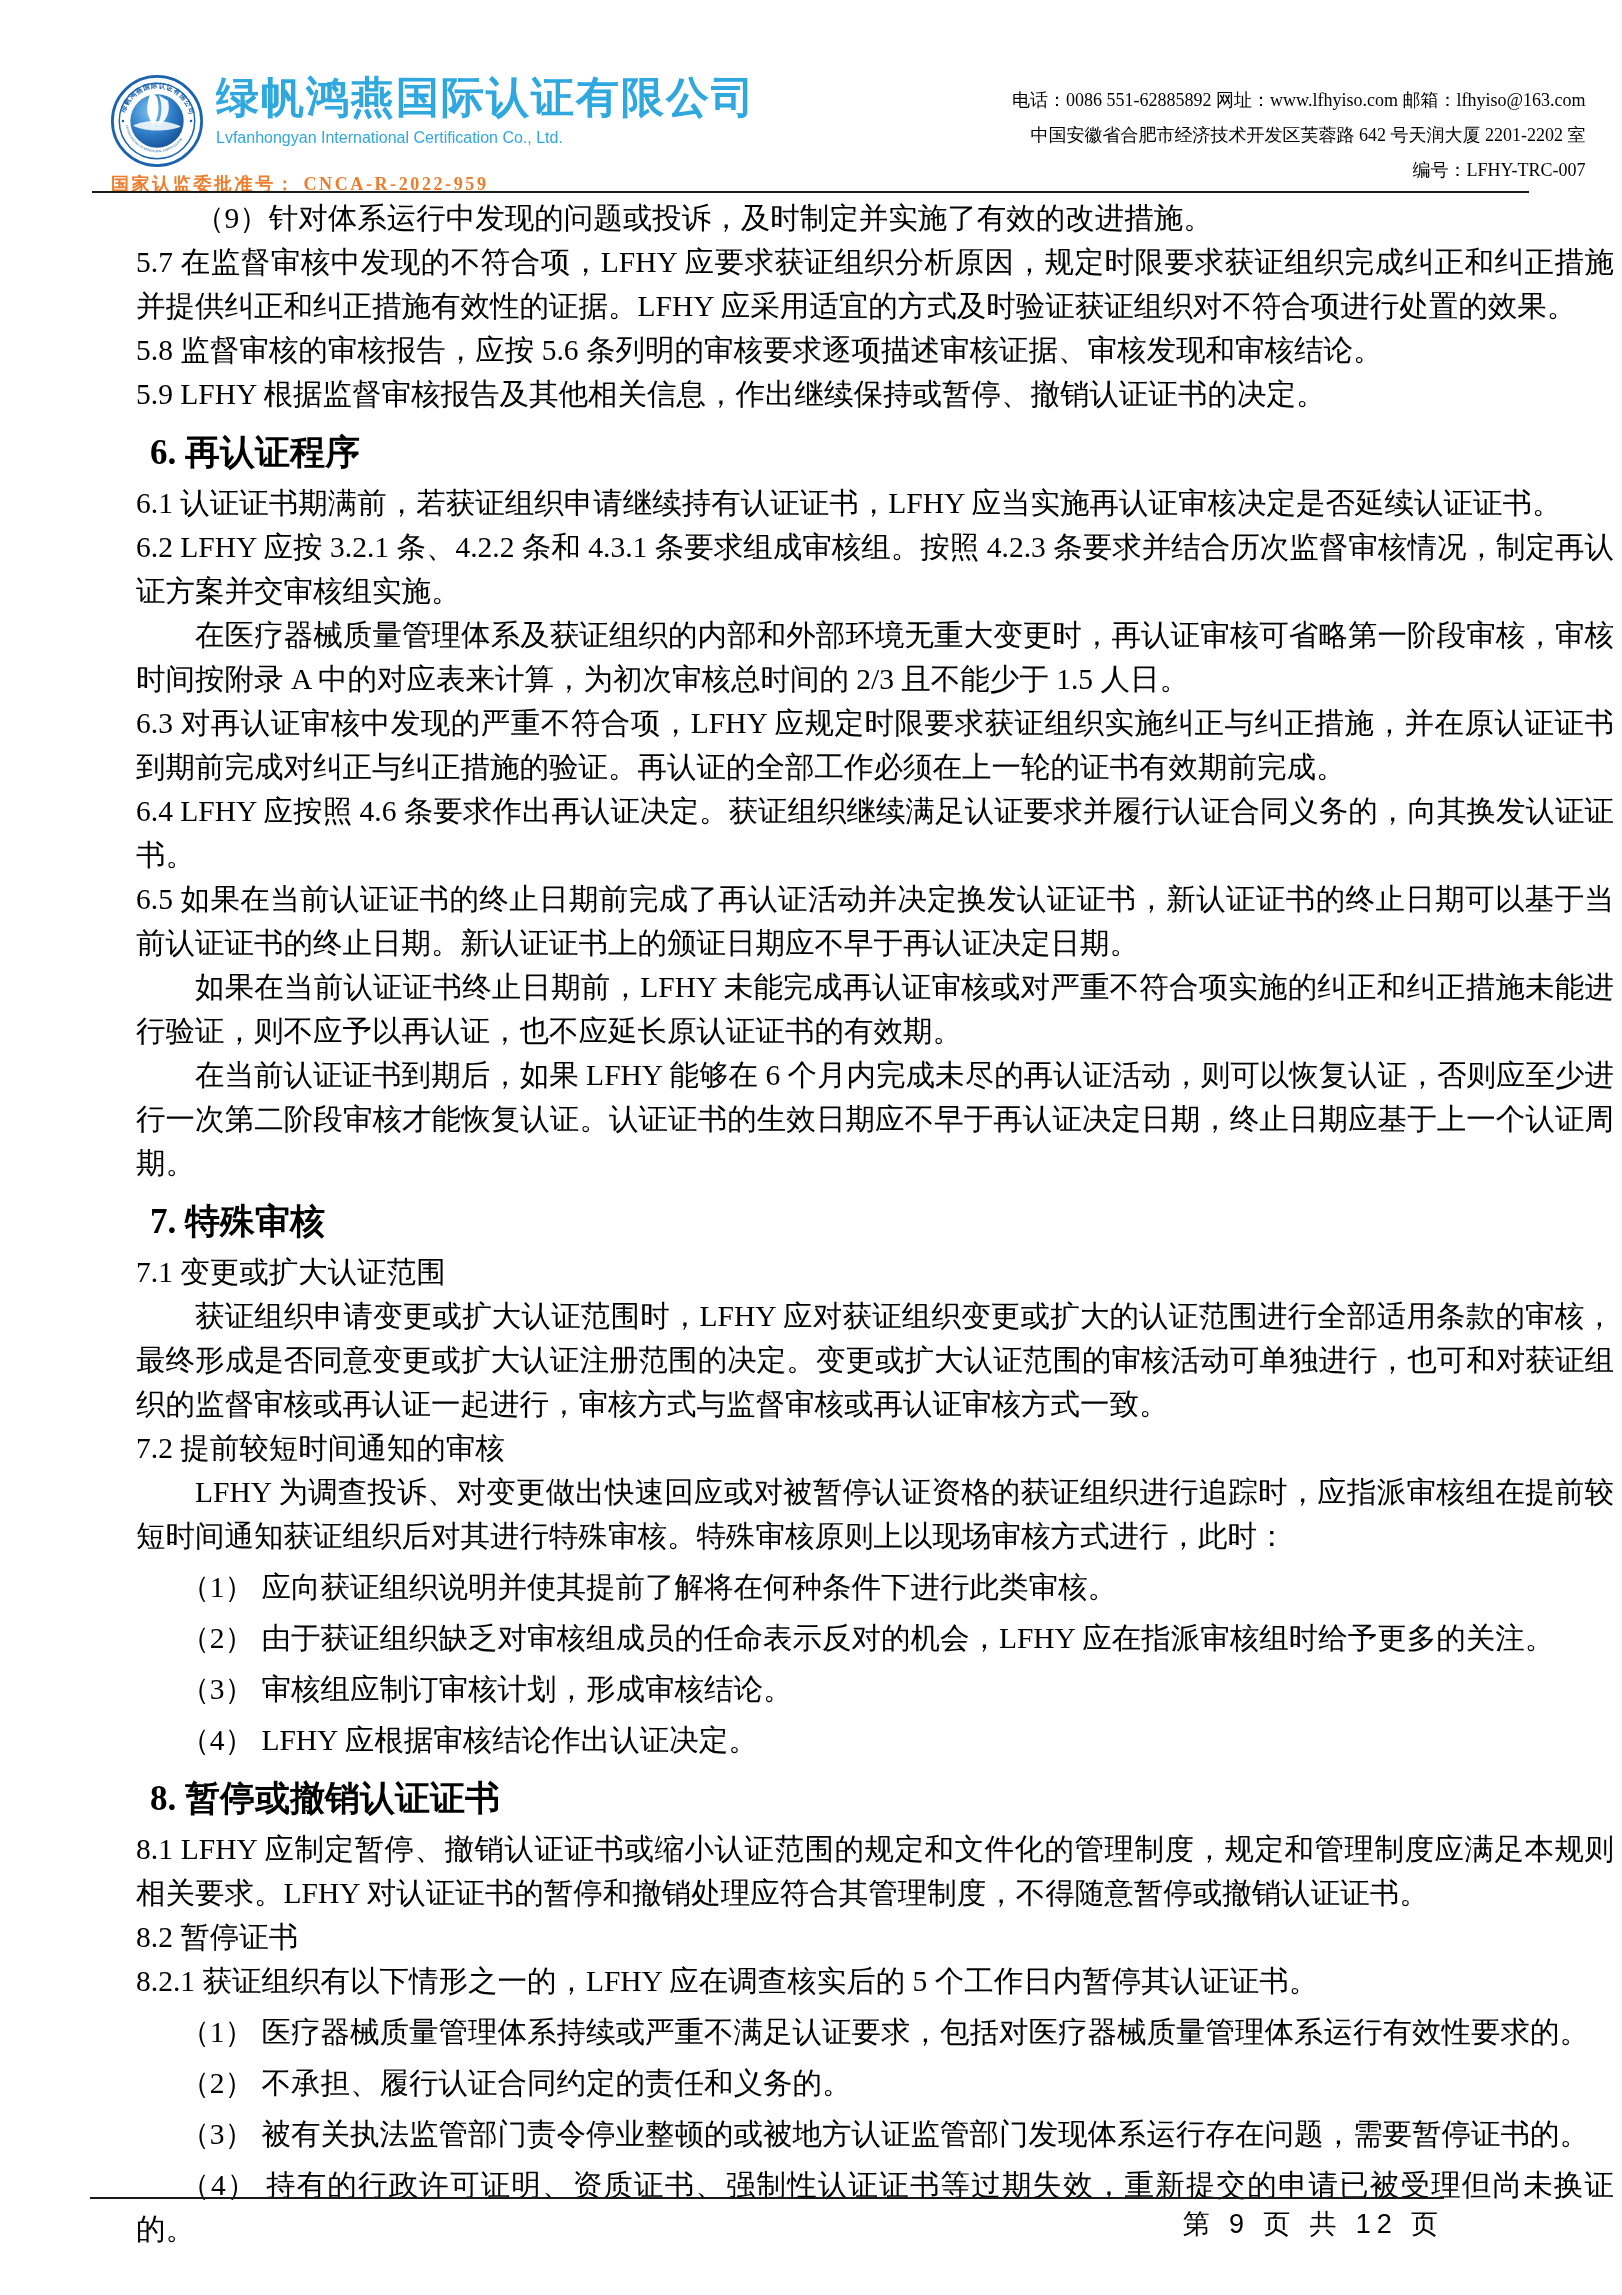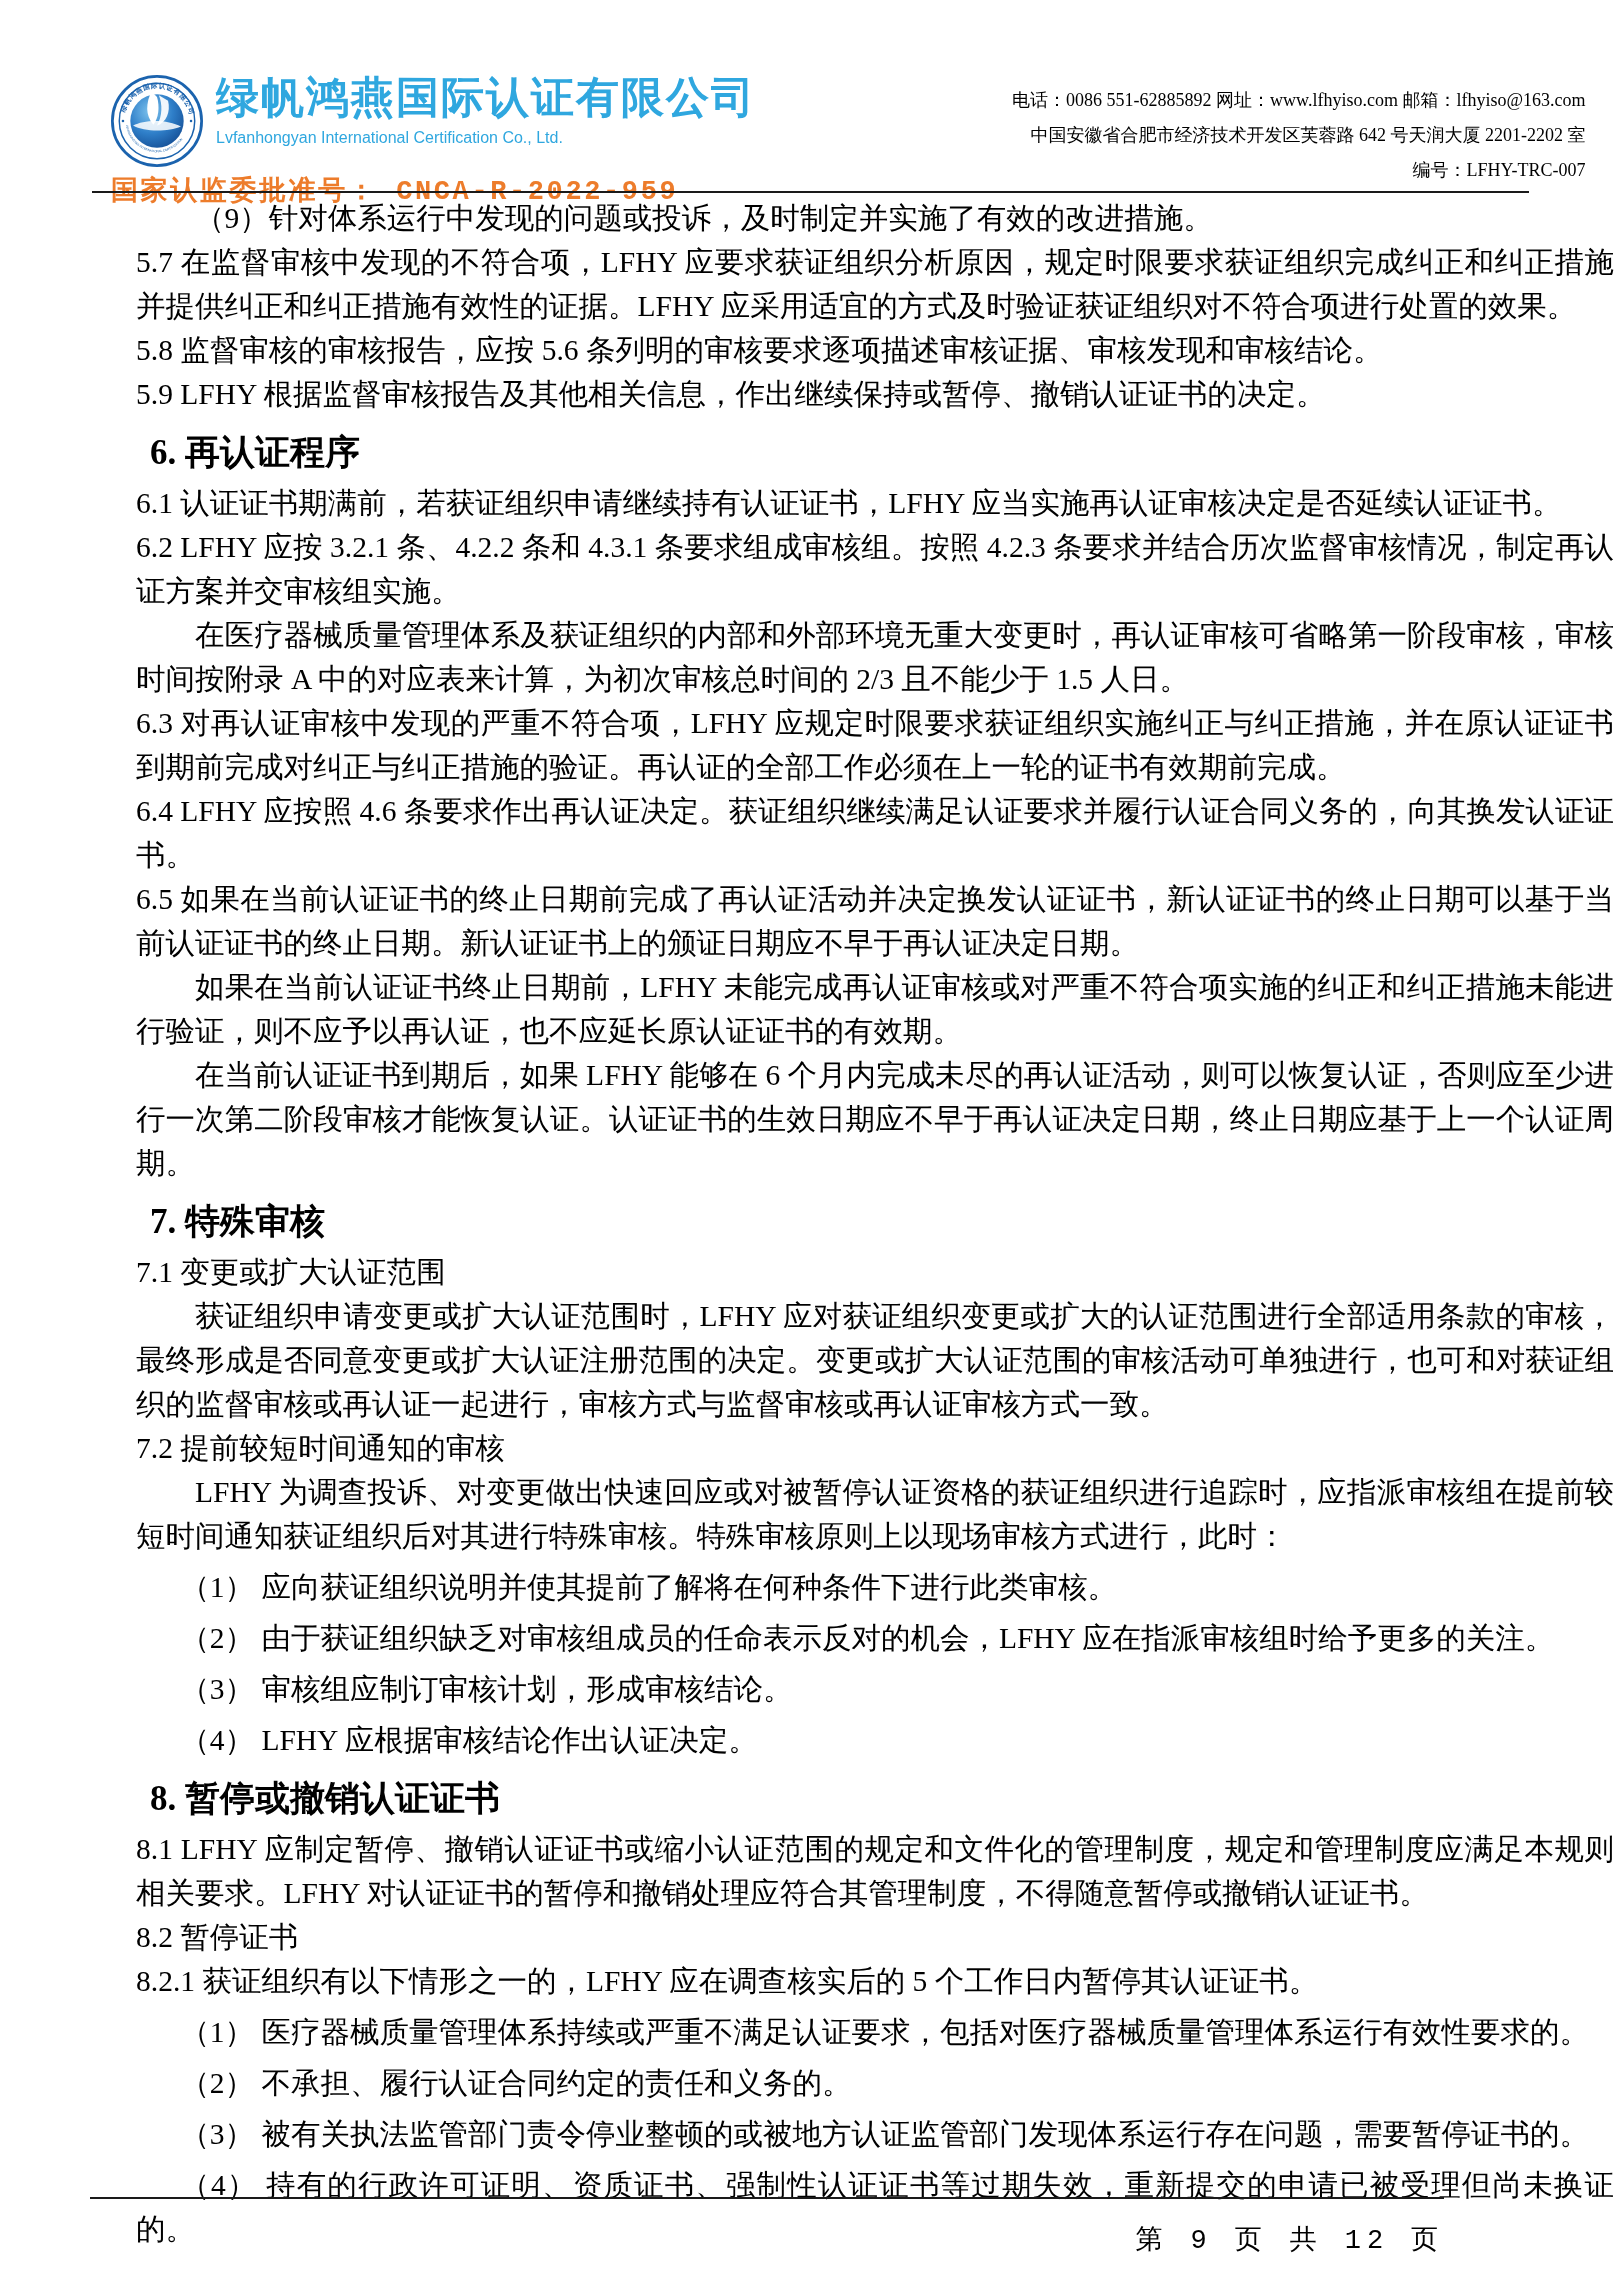--- a/index.html
+++ b/index.html
@@ -39,23 +39,23 @@
   }
   .brand-en{
     font-family:"Liberation Sans", sans-serif;
     font-size:16px;
     line-height:29px;
     color:#2FA7DF;
     white-space:nowrap;
   }
   .approval{
     margin-top:5.2px;
-    font-family:Liberation Mono, monospace;
+    font-family:Liberation Serif, serif;
     font-weight:700;
-    font-size:27px;
+    font-size:18px;
     letter-spacing:2.6px;
     color:#ED7C2B;
     white-space:nowrap;
   }
   .contact{
     position:absolute;
     top:11.8px; right:8px;
     text-align:right;
     font-family:"Liberation Serif", serif;
     font-size:18px;
@@ -89,23 +89,23 @@
     margin-bottom:3.9px;
     text-align:left;
     margin-left:14px;
   }
   
   .footer{
     position:absolute;
     top:2197px; left:90px;
     width:1354px;
     border-top:2.6px solid #1a1a1a;
-    padding-top:22px;
+    padding-top:7px;
     text-align:right;
-    font-family:Liberation Mono, monospace;
+    font-family:Liberation Sans, sans-serif;
     font-size:27px;
     letter-spacing:5.9px;
     white-space:nowrap;
   }
 </style>
 </head>
 <body>
 
 <div class="page">
 

